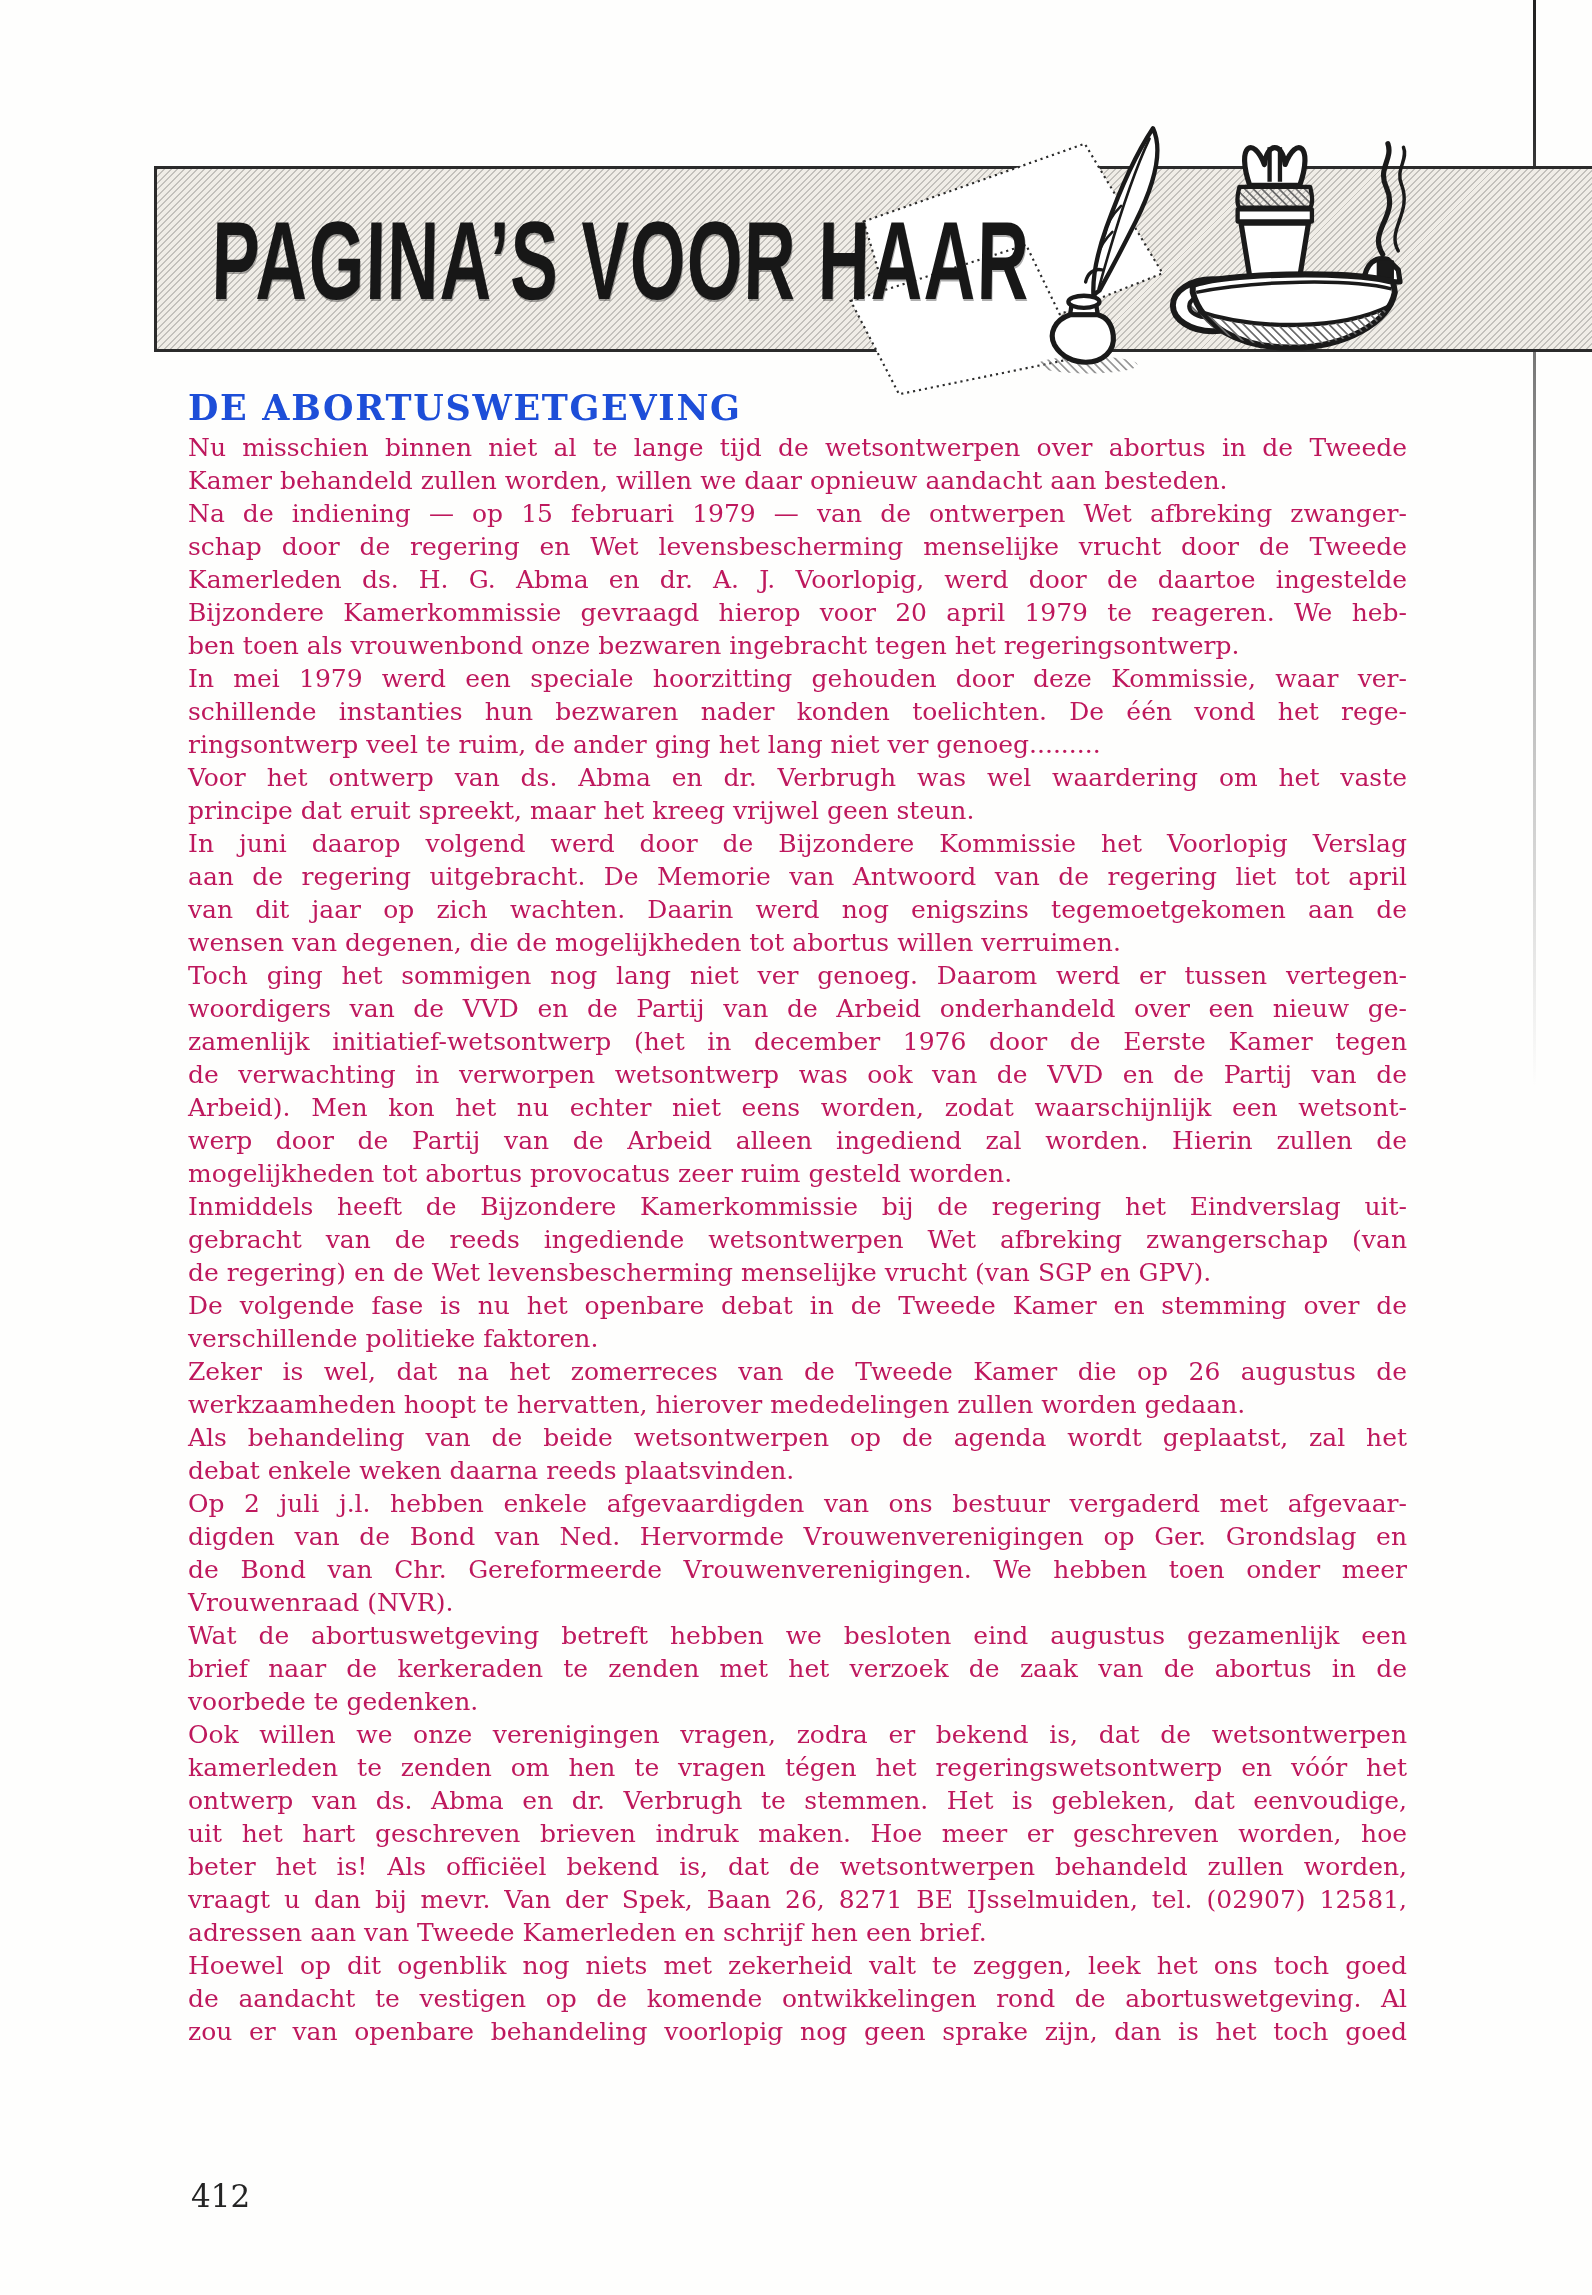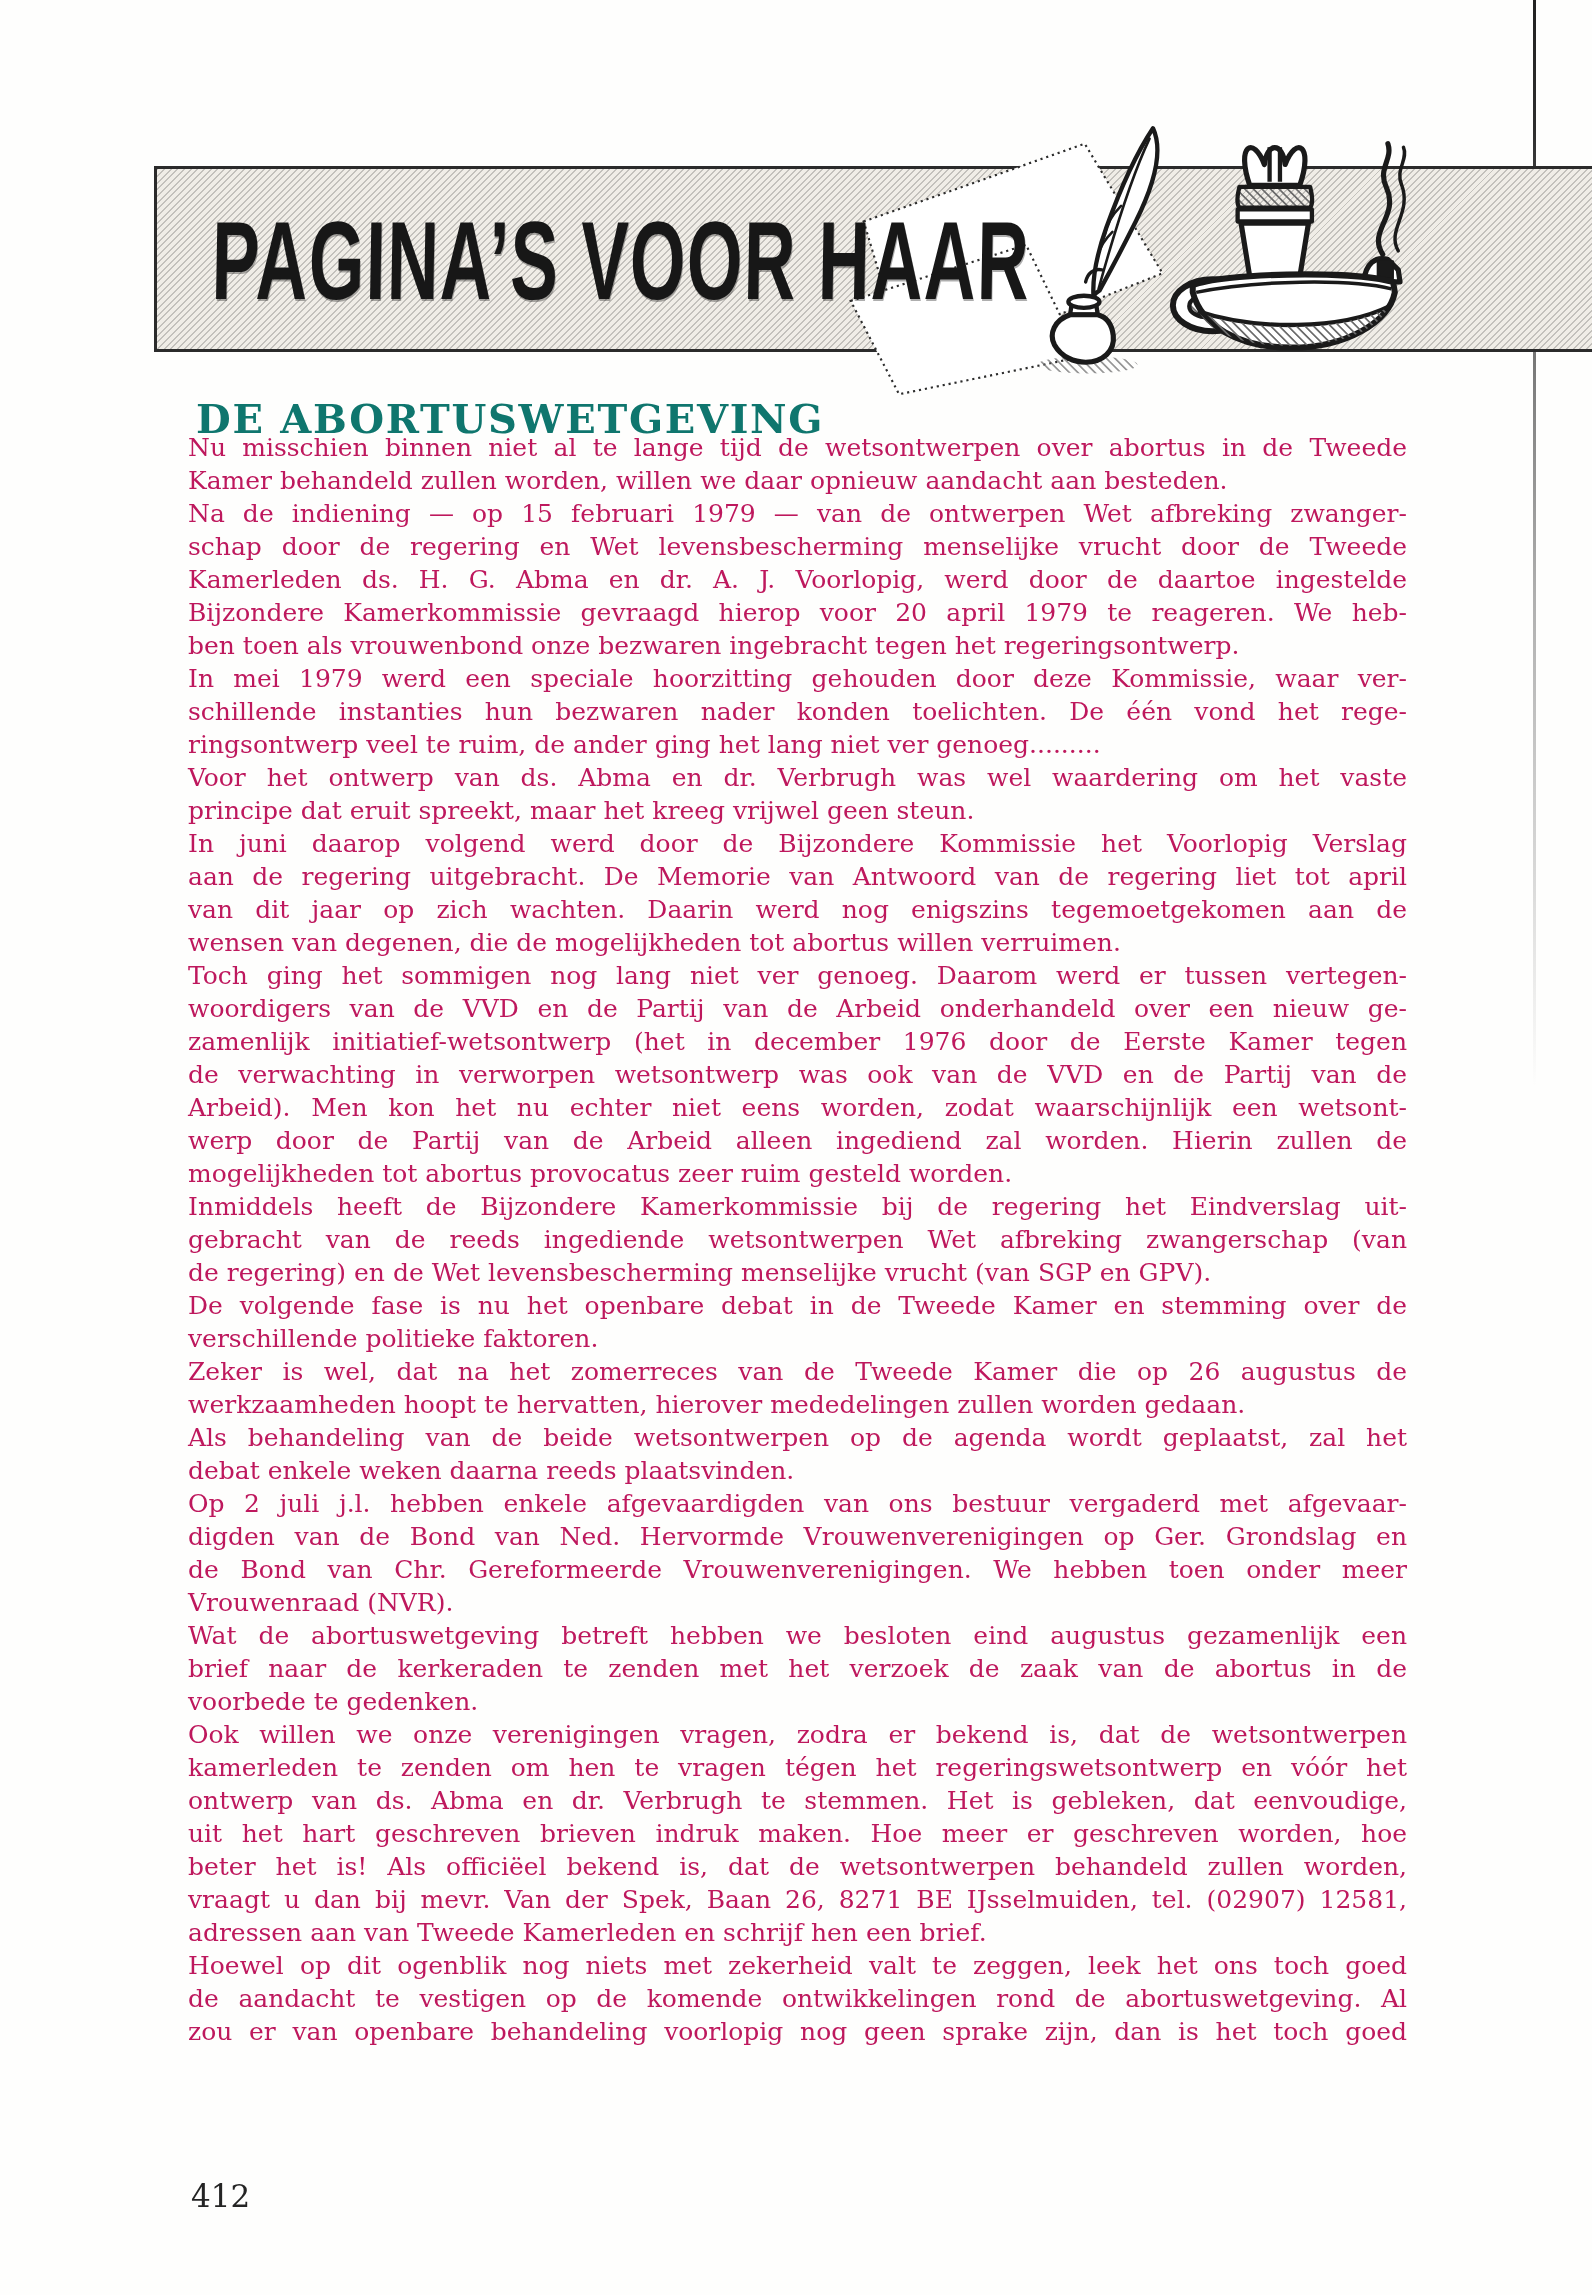--- a/index.html
+++ b/index.html
@@ -30,22 +30,22 @@
     transform:translateY(-47%) scale(0.86,1.34) skewX(-1.5deg);
     transform-origin:left center;
     font-family:"Liberation Sans", sans-serif; font-weight:bold;
     font-size:83px; letter-spacing:1.7px; color:#171717; white-space:nowrap;
     text-shadow:0.9px 0.9px 0 rgba(23,23,23,.35);
   }
   .banner-art{
     position:absolute; left:692px; top:-84px; z-index:2; 
   }
   .headline{
-    position:absolute; left:188px; top:387px; margin:8px;
-    font-size:40px; font-weight:bold; letter-spacing:1.7px; color:#0f766e;
+    position:absolute; left:188px; top:387px; margin:0;
+    font-size:35px; font-weight:bold; letter-spacing:1.7px; color:#1d4ed8;
   }
   .article{
     position:absolute; left:188px; top:431px; width:1219px;
     font-size:25px; line-height:33px; color:#be185d;
   }
   .line{ text-align:justify; text-align-last:justify; white-space:normal; }
   .line.pend{ text-align:left; text-align-last:left; }
   .page-number{
     position:absolute; left:191px; top:2178px; font-size:31px; color:#242424;
   }

